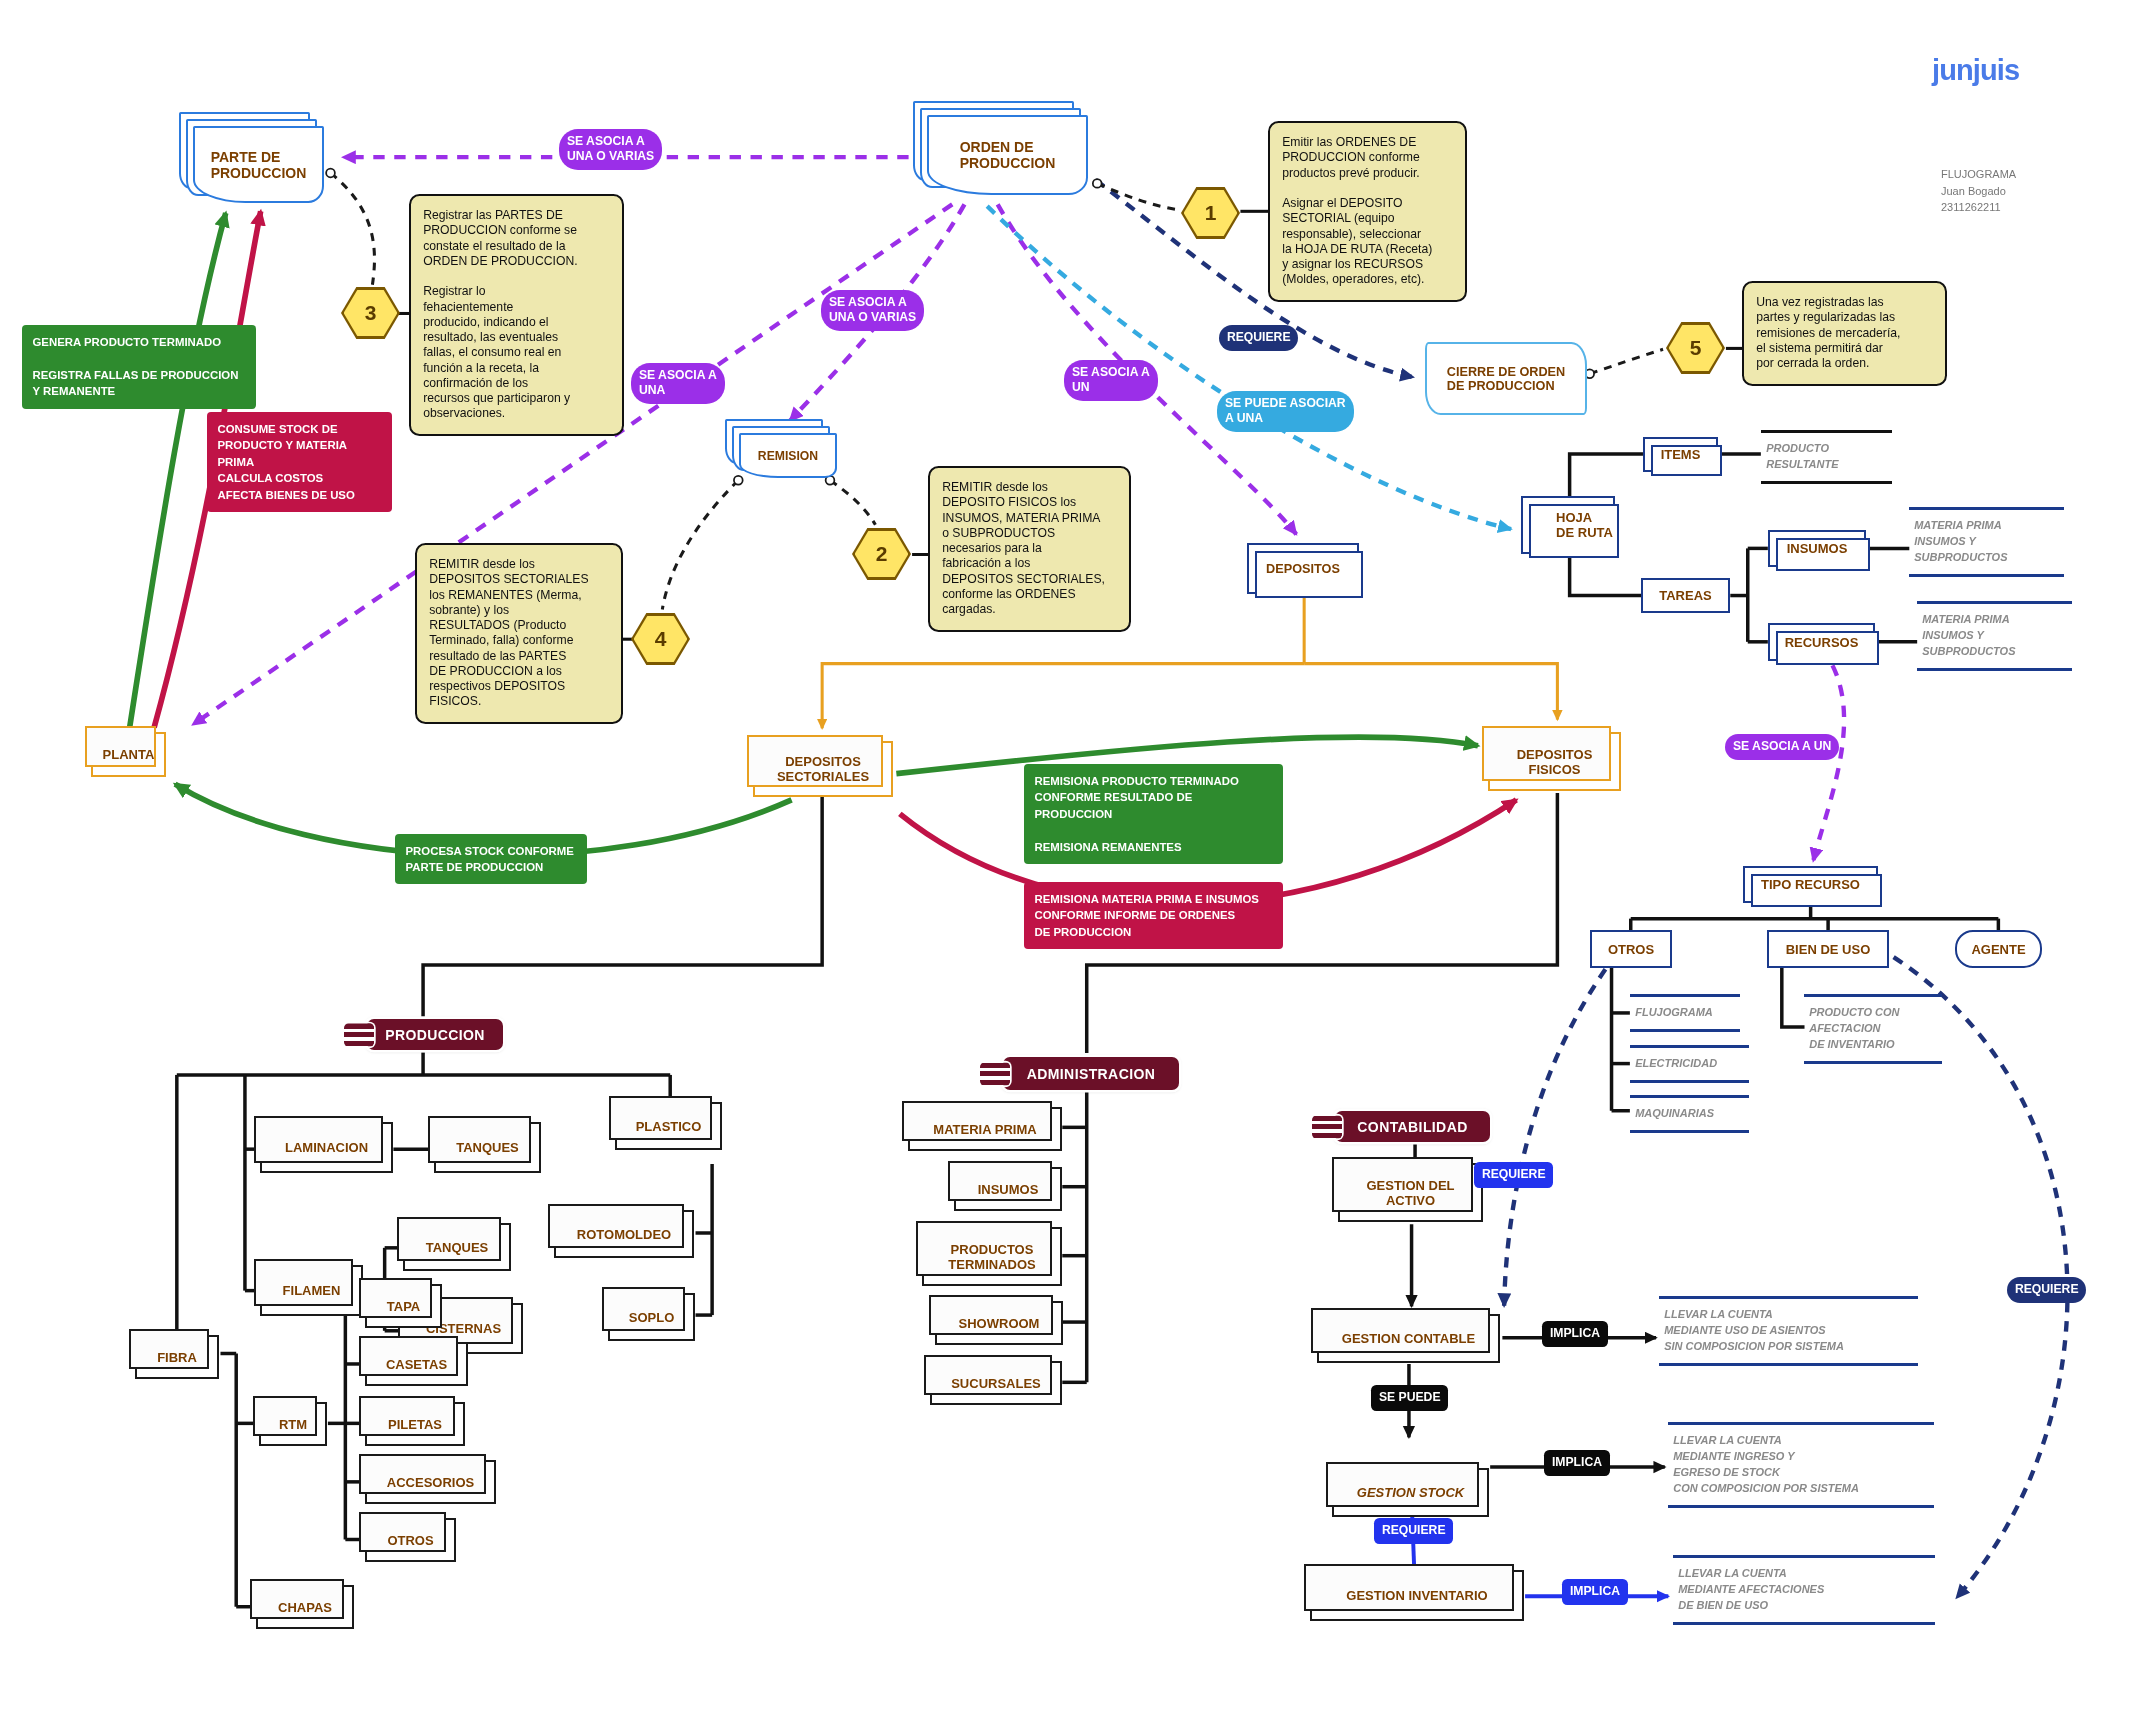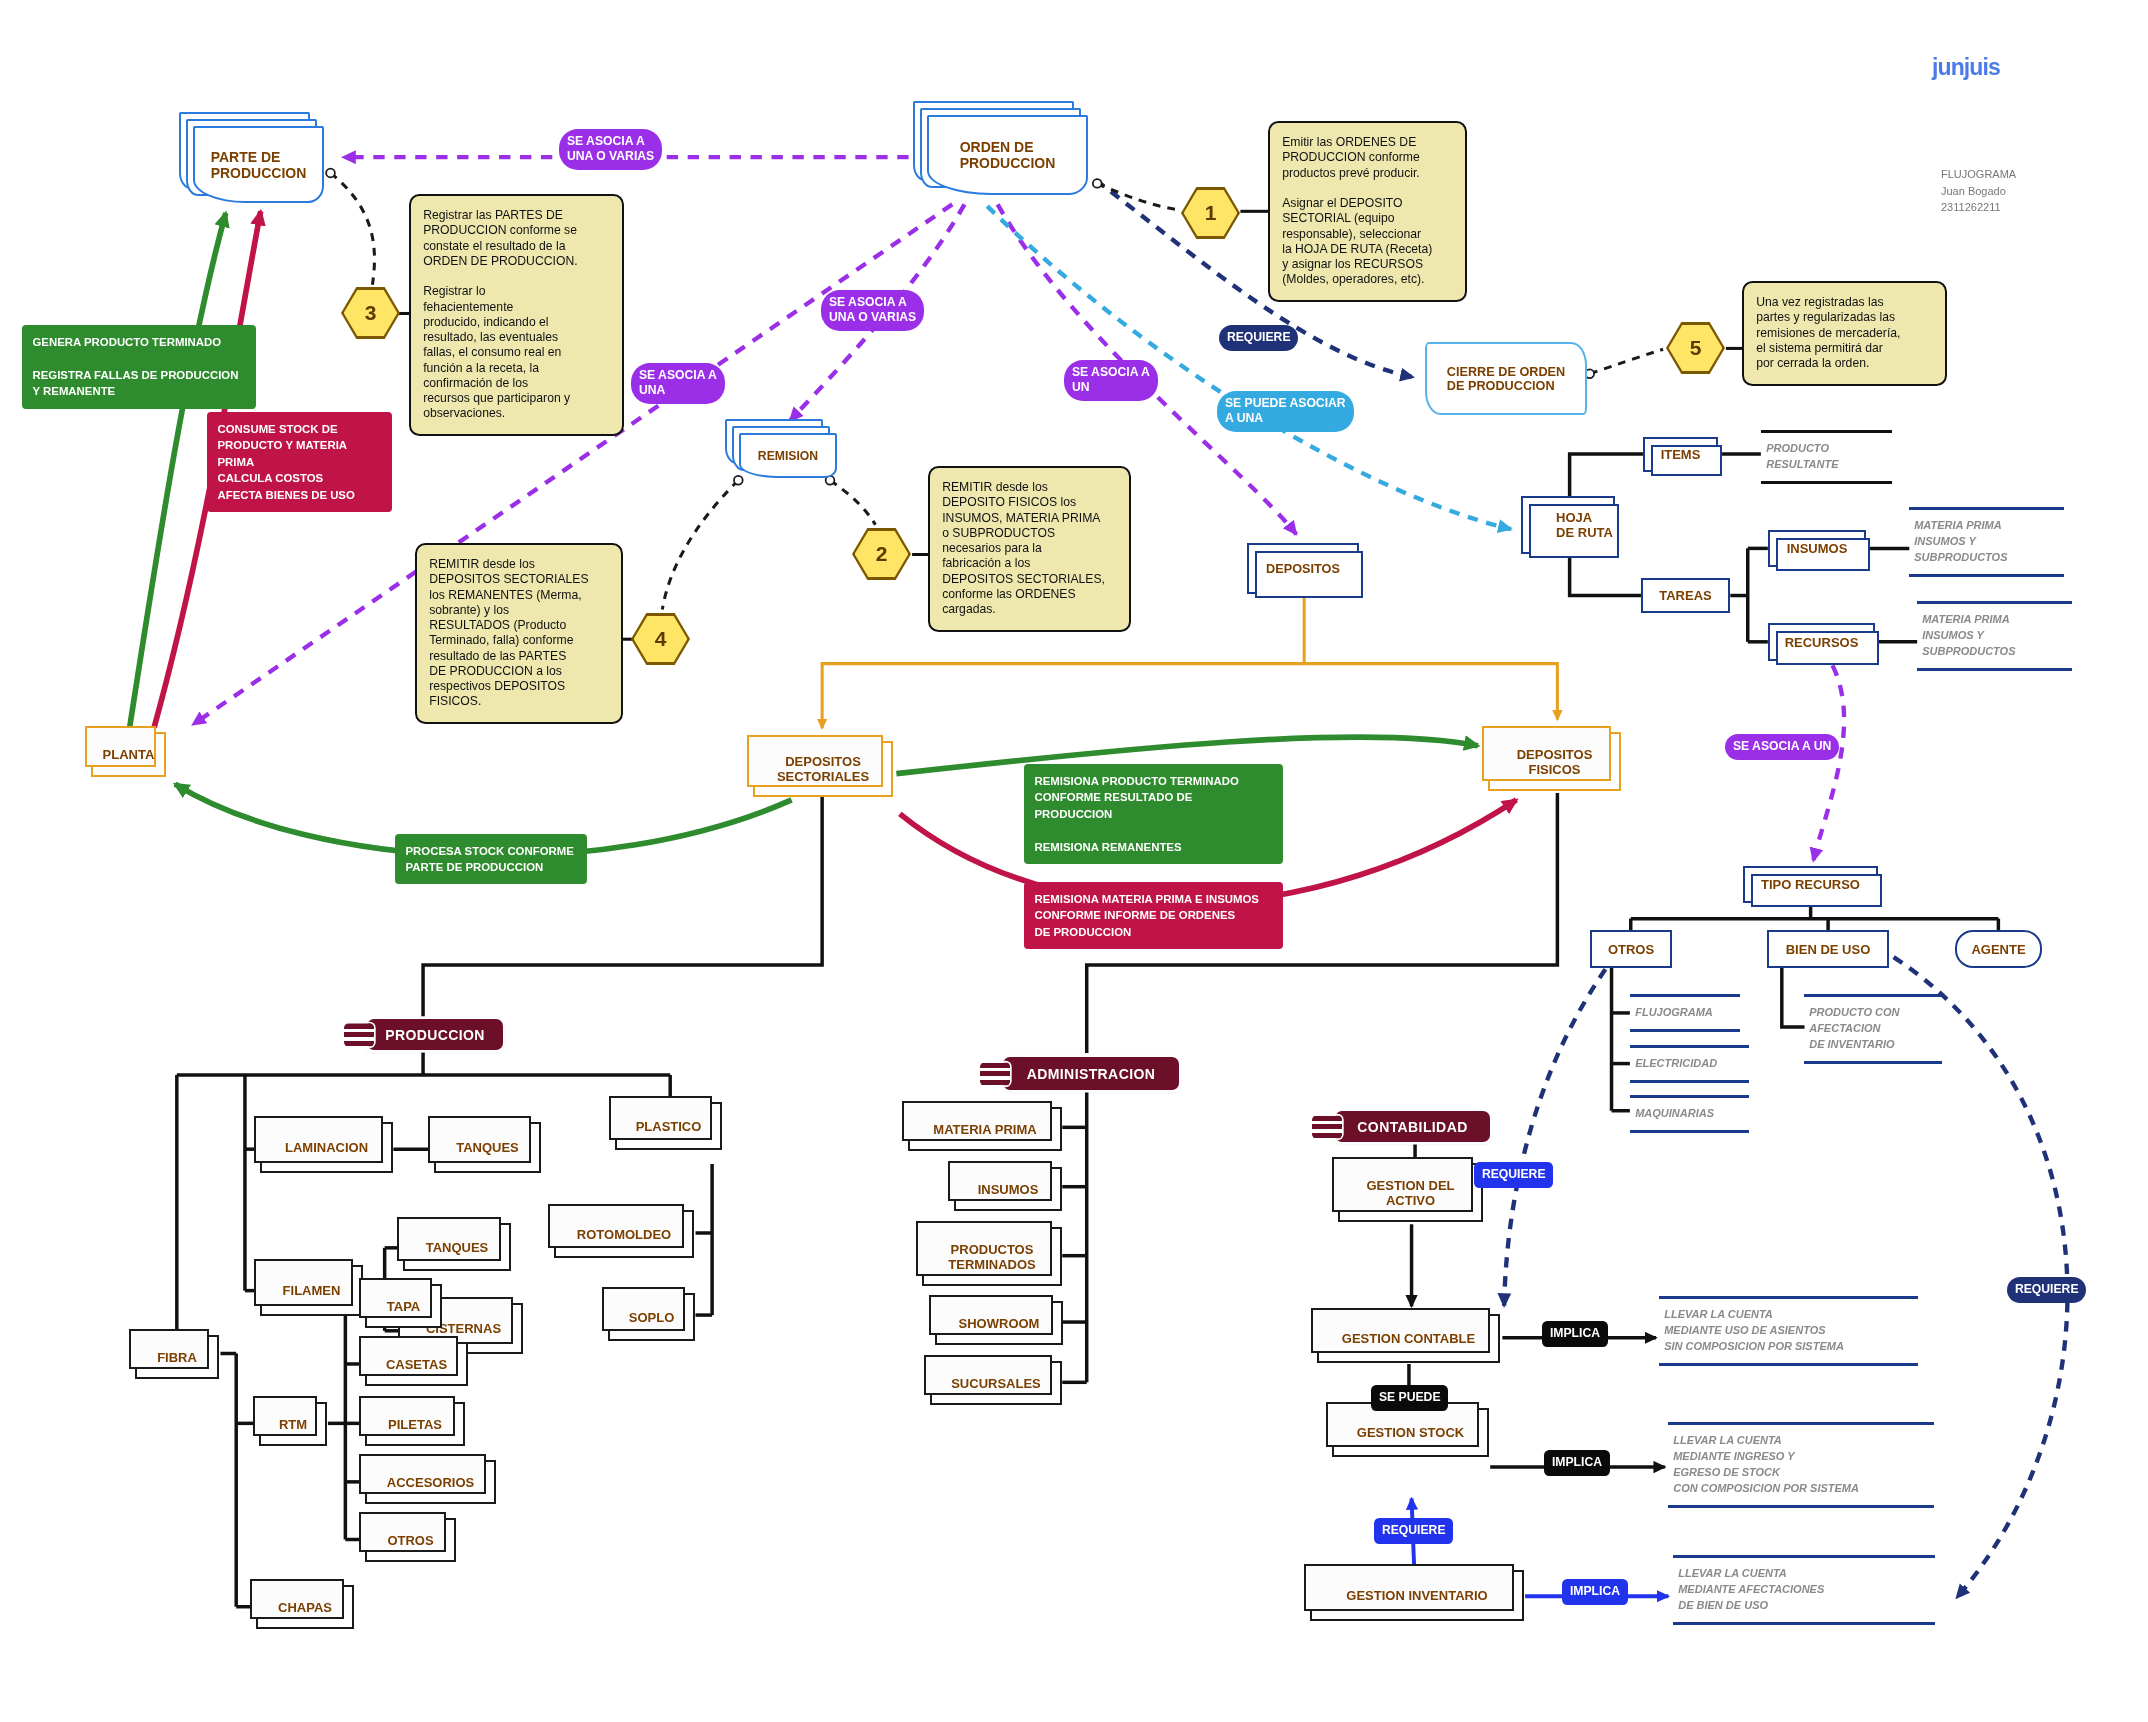--- a/index.html
+++ b/index.html
@@ -40,21 +40,21 @@
   .pill.black{background:#0a0a0a;border-radius:5.2px;}
   .pill.blue{background:#2233EE;border-radius:5.2px;}
   
   .lab{border-radius:4px;color:#fff;font-weight:bold;font-size:11.4px;padding:8.7px 10.5px;line-height:1.45;z-index:2;box-sizing:border-box;}
   .lab.green{background:#2E8B2E;}
   .lab.red{background:#C01347;}
   
   .ann{font-style:italic;font-weight:bold;color:#8A8A8A;font-size:11px;line-height:1.45;padding:7.9px 5.2px;border-top:3.9px solid #1A3A8C;border-bottom:3.9px solid #1A3A8C;z-index:2;box-sizing:border-box;}
   .ann.black{border-color:#111;}
   
-  .brand{font-weight:bold;font-size:23px;color:#4A7BE8;letter-spacing:-0.9px;z-index:2;}
+  .brand{font-weight:bold;font-size:29px;color:#4A7BE8;letter-spacing:-0.9px;z-index:2;}
   .brand-sub{font-size:11px;color:#777;line-height:1.5;z-index:2;white-space:pre-line;}
   svg.wires{position:absolute;left:0;top:0;z-index:1;}
 </style>
 </head>
 <body>
 
 <svg class="wires" width="2149" height="1722" viewBox="0 0 2460 1972">
   <defs>
     <marker id="mP" markerUnits="userSpaceOnUse" markerWidth="20" markerHeight="18" refX="15" refY="8" orient="auto">
         <path d="M0,0 L17,8 L0,16 Z" fill="#9B2FE8"></path>
@@ -423,15 +423,15 @@
 <div class="abs b3d" style="left:935px;top:1301px;width:128px;height:44px;">SHOWROOM</div>
 <div class="abs b3d" style="left:930px;top:1361px;width:132px;height:44px;">SUCURSALES</div>
 
 <div class="abs tag" style="left:1335px;top:1111px;width:155px;height:31px;">
     <span class="bars"></span>
     <span>CONTABILIDAD</span>
   </div>
 <div class="abs b3d pre" style="left:1338px;top:1163px;width:145px;height:59px;">GESTION DEL
 ACTIVO</div>
 <div class="abs b3d" style="left:1317px;top:1314px;width:183px;height:49px;">GESTION CONTABLE</div>
-<div class="abs b3d" style="left:1332px;top:1408px;width:157px;height:49px;">GESTION STOCK</div>
+<div class="abs b3d" style="left:1332px;top:1468px;width:157px;height:49px;font-style:italic;">GESTION STOCK</div>
 <div class="abs b3d" style="left:1310px;top:1570px;width:214px;height:51px;">GESTION INVENTARIO</div>
 
 
 </body></html>

